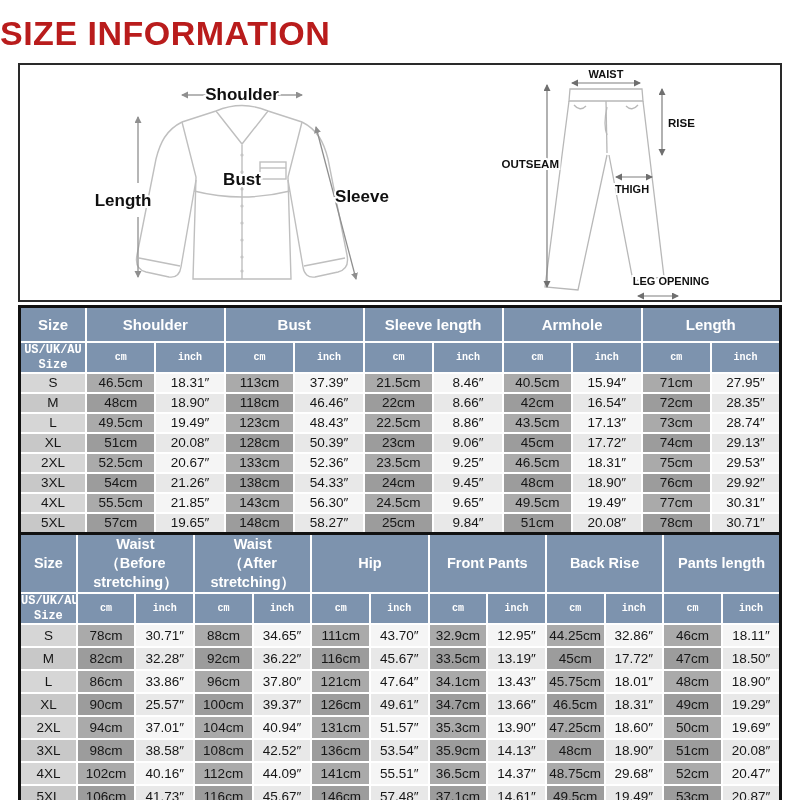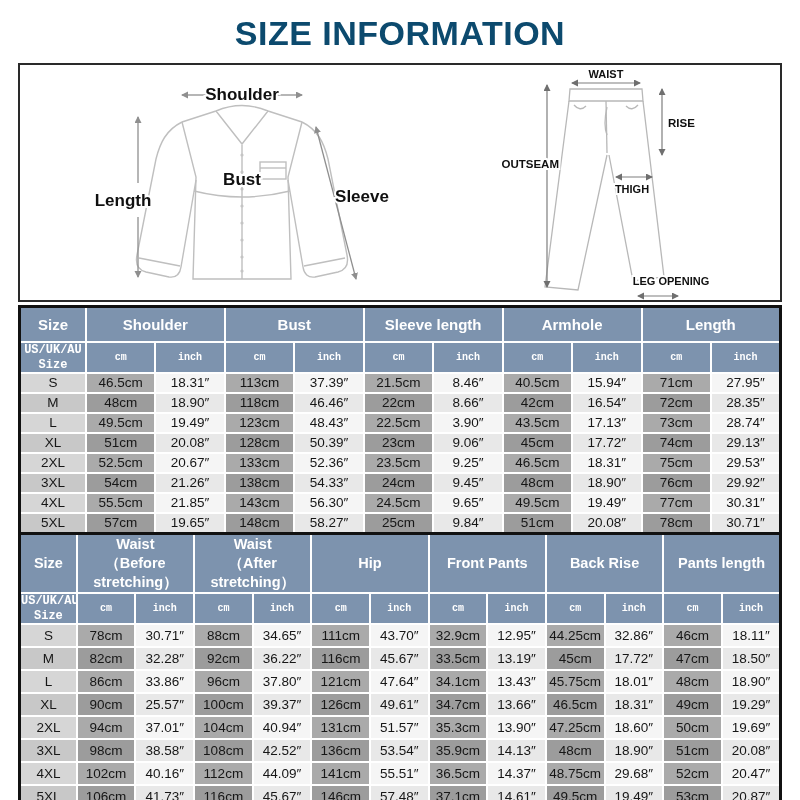--- a/index.html
+++ b/index.html
@@ -1,17 +1,17 @@
 <!DOCTYPE html>
 <html style="--header-bg: #7d93ae; --row-light-size: #d6d6d6; --row-light-cm: #aaaaaa; --row-light-inch: #f5f5f5; --row-dark-size: #c8c8c8; --row-dark-cm: #9c9c9c; --row-dark-inch: #e8e8e8;"><head>
 <meta charset="utf-8">
 <style>
   html,body{margin:0;padding:0;background:#fff;}
   body{width:800px;height:800px;overflow:hidden;font-family:"Liberation Sans",sans-serif;}
-  .page-title{margin:14px 0 10px;text-align:center;font-size:34px;font-weight:bold;color:#0c4a6e;letter-spacing:0.5px;}
+  .page-title{margin:14px 0 10px;font-size:34px;font-weight:bold;color:#b91c1c;letter-spacing:0.5px;}
   .diagram-box{width:760px;height:235px;margin:0 18px 3px;border:2px solid #2a2a2a;background:#fff;display:flex;}
   .diagram-box svg{display:block;}
   svg text{font-family:"Liberation Sans",sans-serif;font-weight:bold;fill:#101010;paint-order:stroke;stroke:#ffffff;stroke-width:4px;}
   .size-table{width:764px;margin:0 auto;border-collapse:collapse;table-layout:fixed;border:3px solid #111;}
   .size-table.t2{margin-top:-3px;}
   .size-table th,.size-table td{border:2px solid #fff;text-align:center;padding:0;overflow:hidden;}
   .group-h{background:var(--header-bg);color:#fff;font-weight:bold;font-size:15px;}
   .t1 .header-grp th{height:33px;}
   .t2 .header-grp th{height:43px;font-size:14.5px;line-height:1.32;white-space:pre-line;}
   .unit-h{background:var(--header-bg);color:#fff;font-family:"Liberation Mono","DejaVu Sans Mono",monospace;font-weight:bold;font-size:10px;}
@@ -162,21 +162,21 @@
         <td class="cm-c">72cm</td>
         <td class="inch-c">28.35″</td>
       </tr>
       <tr class="light">
         <td class="size-c">L</td>
         <td class="cm-c">49.5cm</td>
         <td class="inch-c">19.49″</td>
         <td class="cm-c">123cm</td>
         <td class="inch-c">48.43″</td>
         <td class="cm-c">22.5cm</td>
-        <td class="inch-c">3.90″</td>
+        <td class="inch-c">8.86″</td>
         <td class="cm-c">43.5cm</td>
         <td class="inch-c">17.13″</td>
         <td class="cm-c">73cm</td>
         <td class="inch-c">28.74″</td>
       </tr>
       <tr class="dark">
         <td class="size-c">XL</td>
         <td class="cm-c">51cm</td>
         <td class="inch-c">20.08″</td>
         <td class="cm-c">128cm</td>

